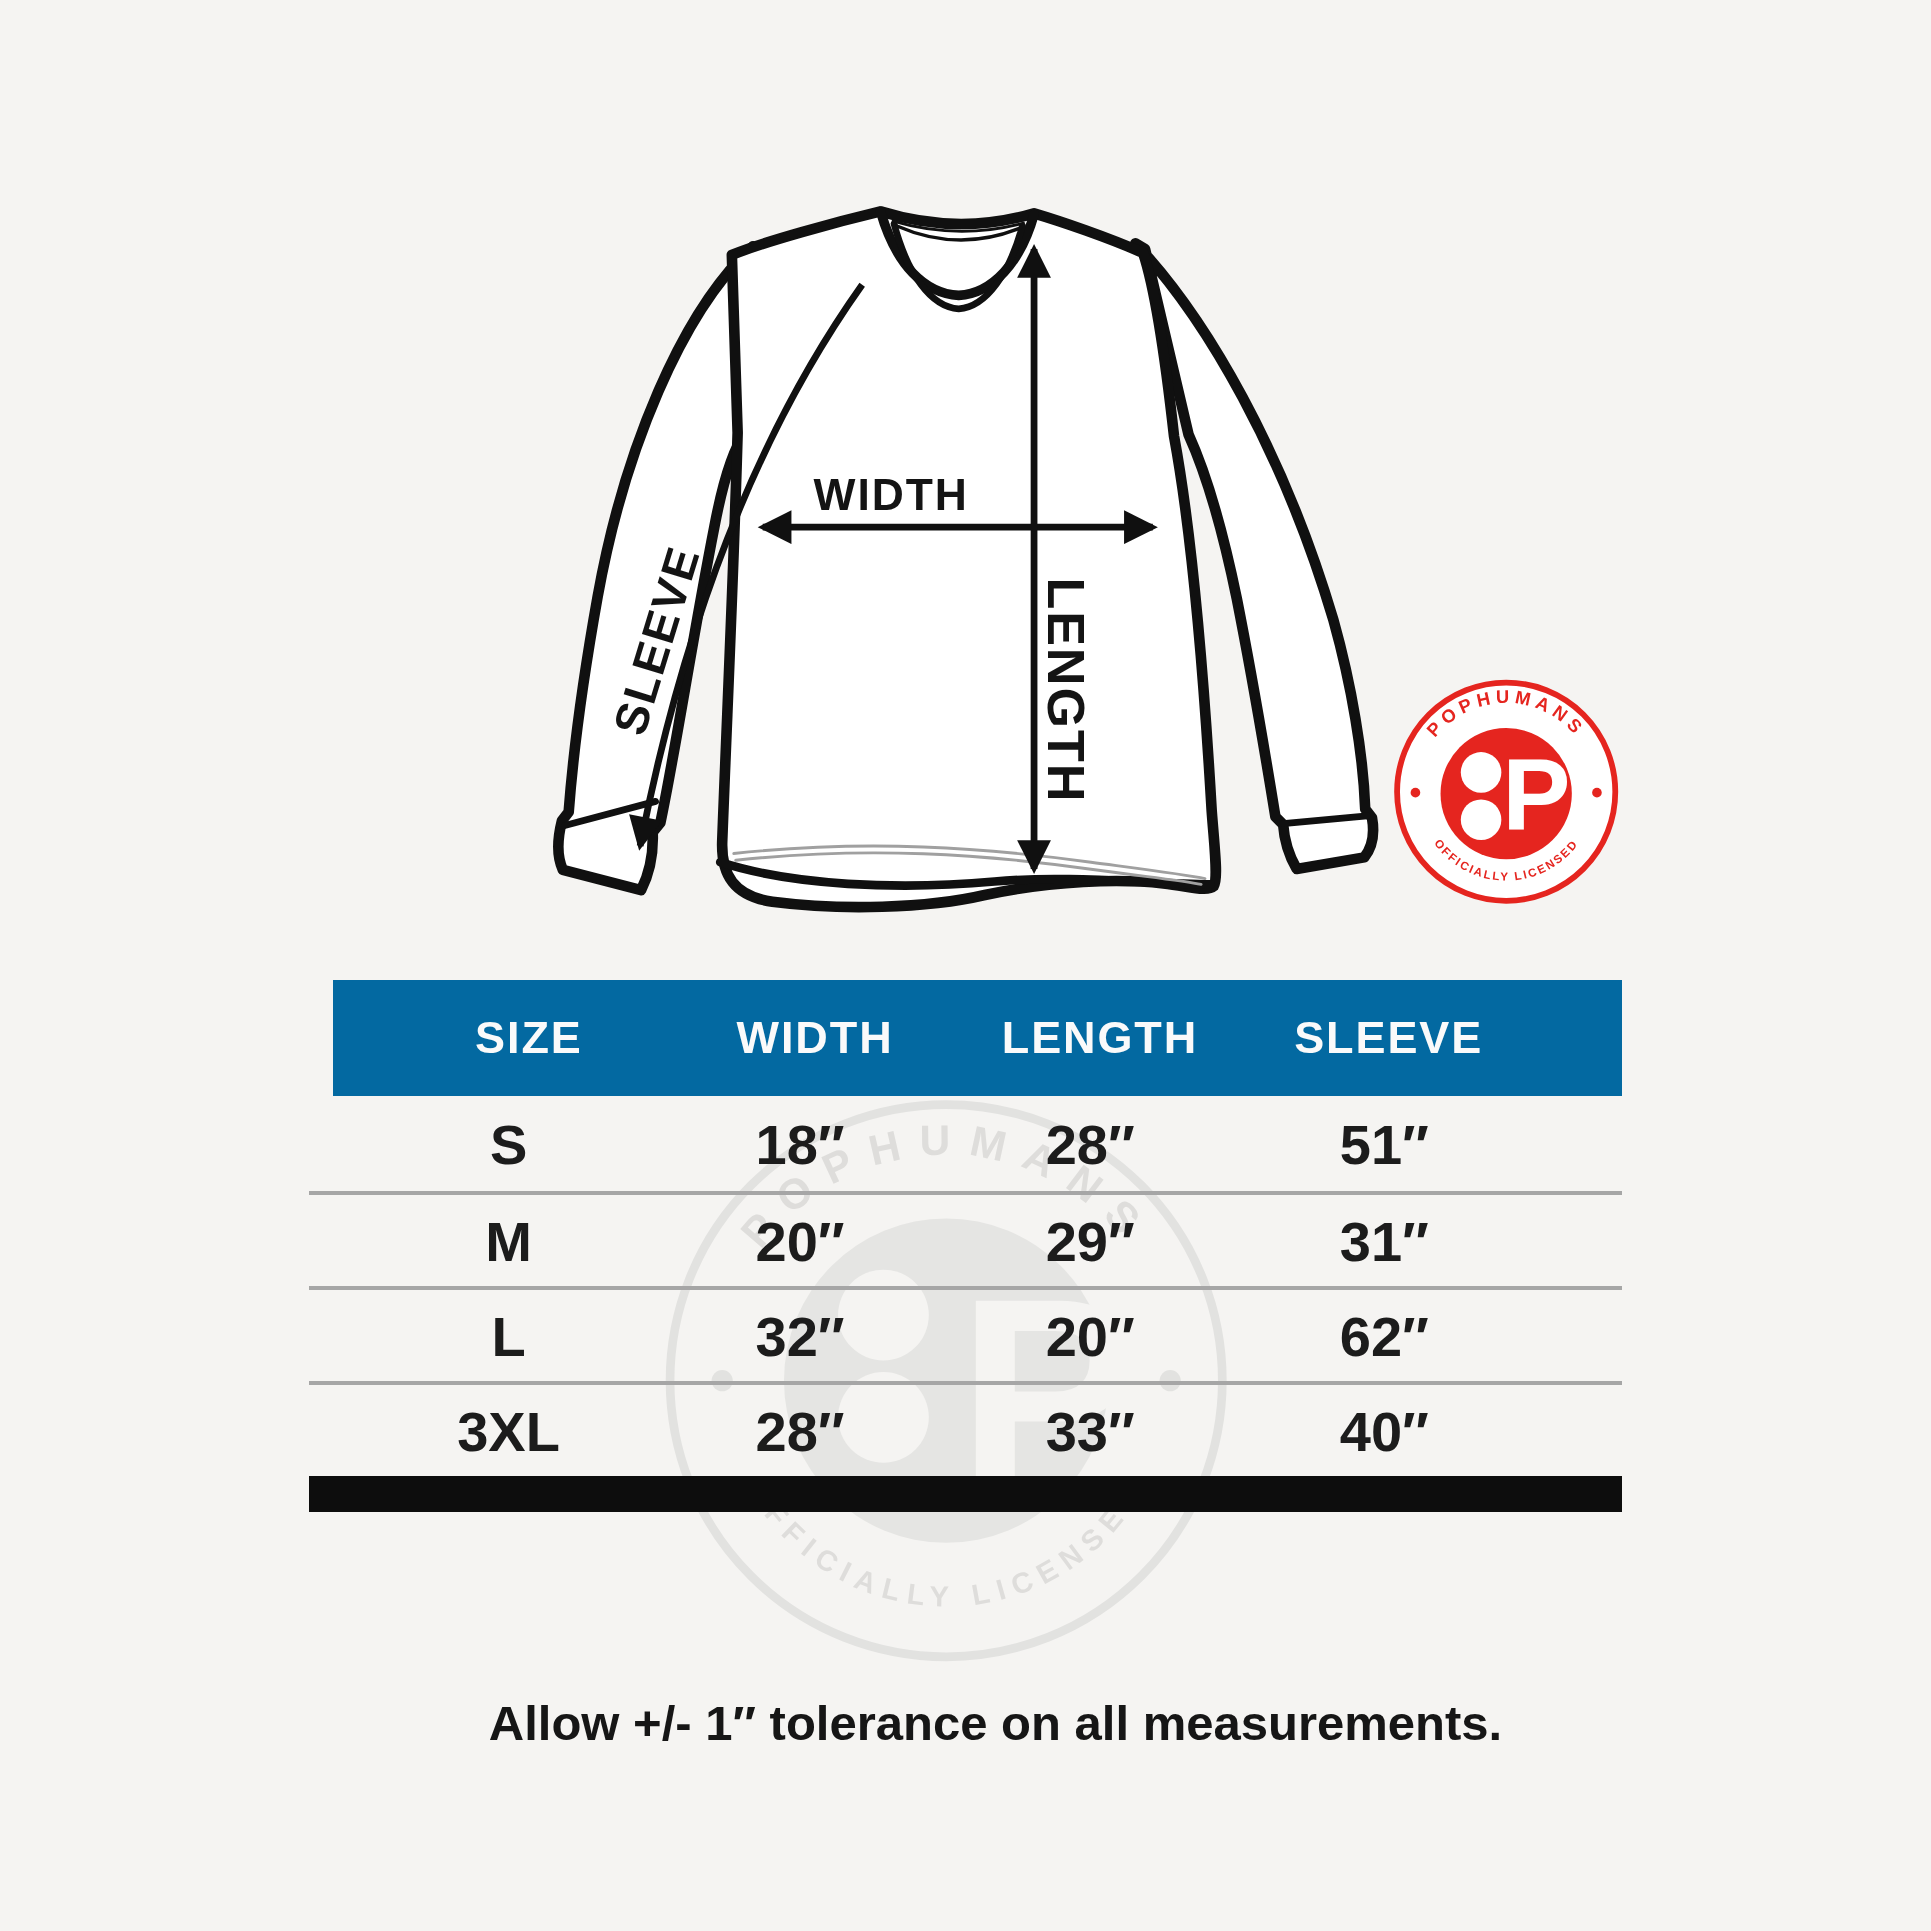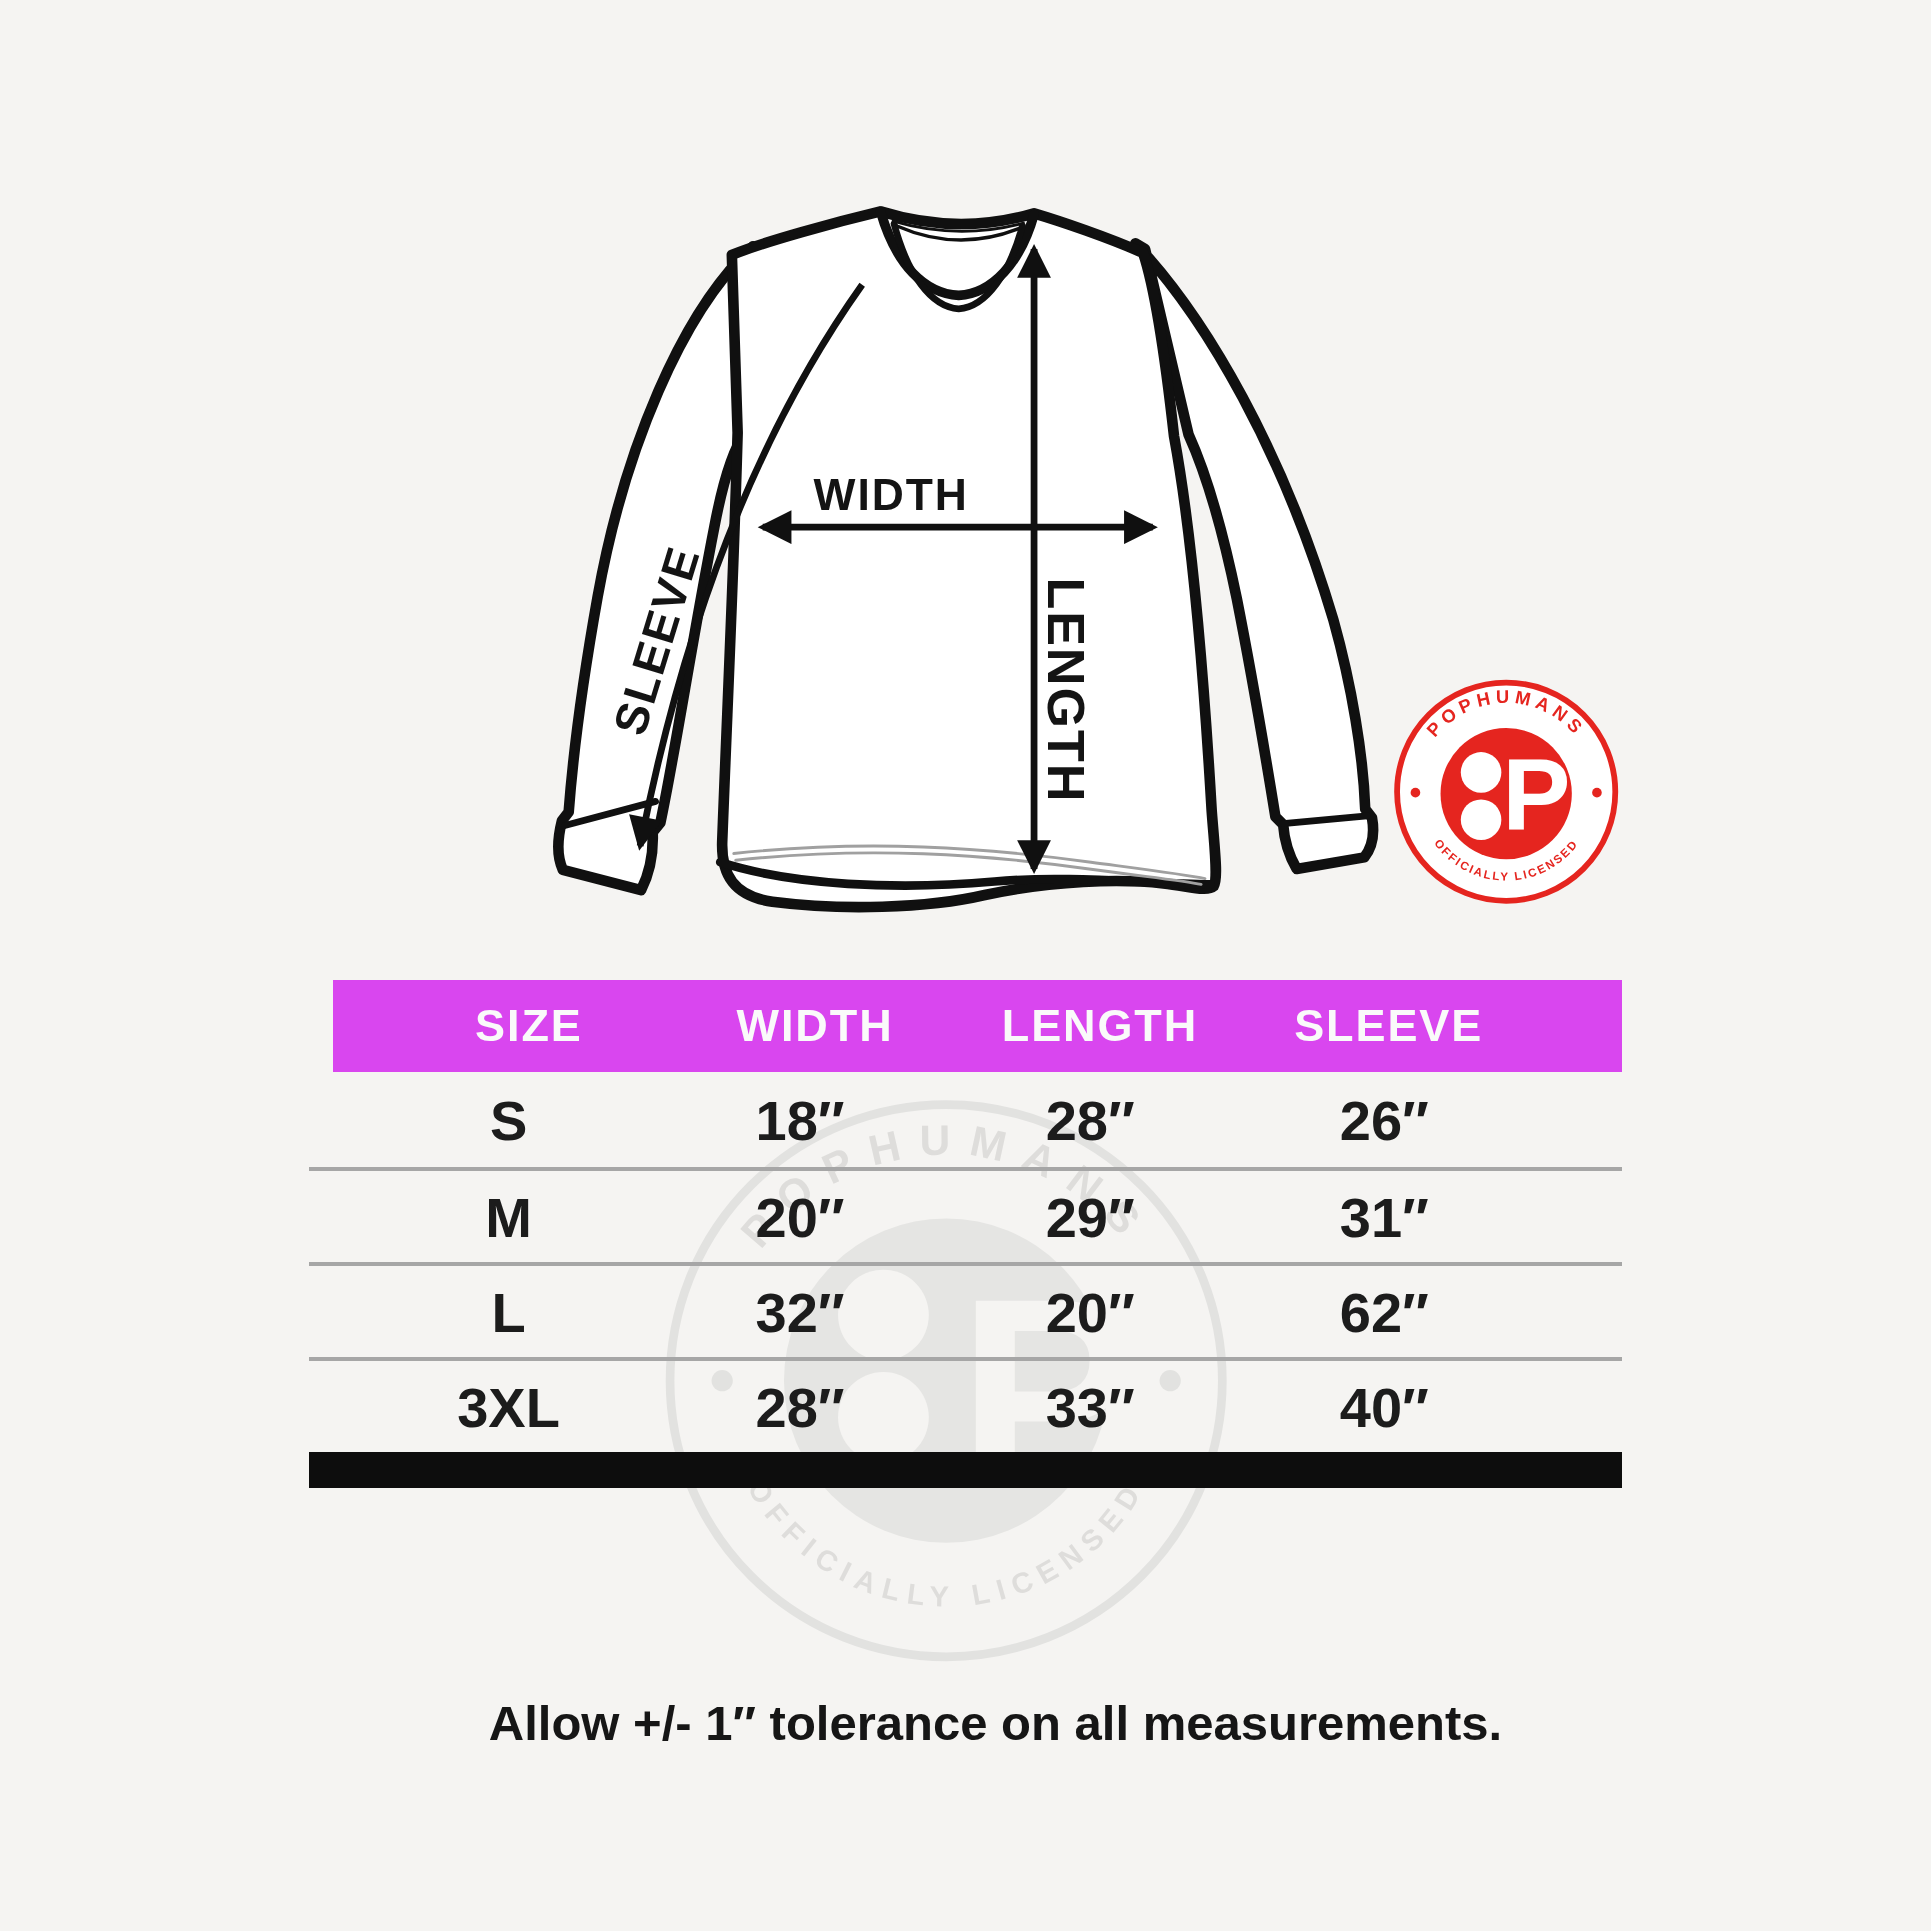--- a/index.html
+++ b/index.html
@@ -3,21 +3,21 @@
 <meta charset="utf-8">
 <style>
   html,body{margin:0;padding:0;background:#f5f4f2;}
   .canvas{position:relative;width:1931px;height:1931px;background:#f5f4f2;overflow:hidden;
           font-family:"Liberation Sans",sans-serif;}
   .canvas svg{position:absolute;left:0;top:0;}
   svg text{font-family:"Liberation Sans",sans-serif;font-weight:bold;}
 
   
   .size-table{position:absolute;left:309px;top:980px;width:1313px;}
-  .thead{position:relative;height:92px;background:#d946ef;margin-left:24px;}
+  .thead{position:relative;height:116px;background:#0369a1;margin-left:24px;}
   .thead .cell{color:#fafafa;font-size:45px;letter-spacing:1.9px;font-weight:bold;}
   .trow{position:relative;height:95px;box-sizing:border-box;}
   .trow + .trow{border-top:4.8px solid #a6a6a6;}
   .trow .cell{color:#1c1c1c;font-size:56px;font-weight:bold;}
   .cell{position:absolute;top:50%;transform:translate(-50%,-50%);white-space:nowrap;}
   .c1{left:15.2%;} .c2{left:37.4%;} .c3{left:59.5%;} .c4{left:81.9%;}
   .bottom-bar{height:36px;background:#0d0d0d;}
 
   .tolerance-note{position:absolute;left:11px;top:1695px;width:100%;text-align:center;
                   font-size:49px;font-weight:bold;color:#161616;padding-left:19px;}
@@ -144,21 +144,21 @@
       <span class="cell c1">SIZE</span>
       <span class="cell c2">WIDTH</span>
       <span class="cell c3">LENGTH</span>
       <span class="cell c4">SLEEVE</span>
     </div>
 
     <div class="trow">
       <span class="cell c1">S</span>
       <span class="cell c2">18″</span>
       <span class="cell c3">28″</span>
-      <span class="cell c4">26″</span>
+      <span class="cell c4">51″</span>
     </div>
     <div class="trow">
       <span class="cell c1">M</span>
       <span class="cell c2">20″</span>
       <span class="cell c3">29″</span>
       <span class="cell c4">31″</span>
     </div>
     <div class="trow">
       <span class="cell c1">L</span>
       <span class="cell c2">32″</span>

